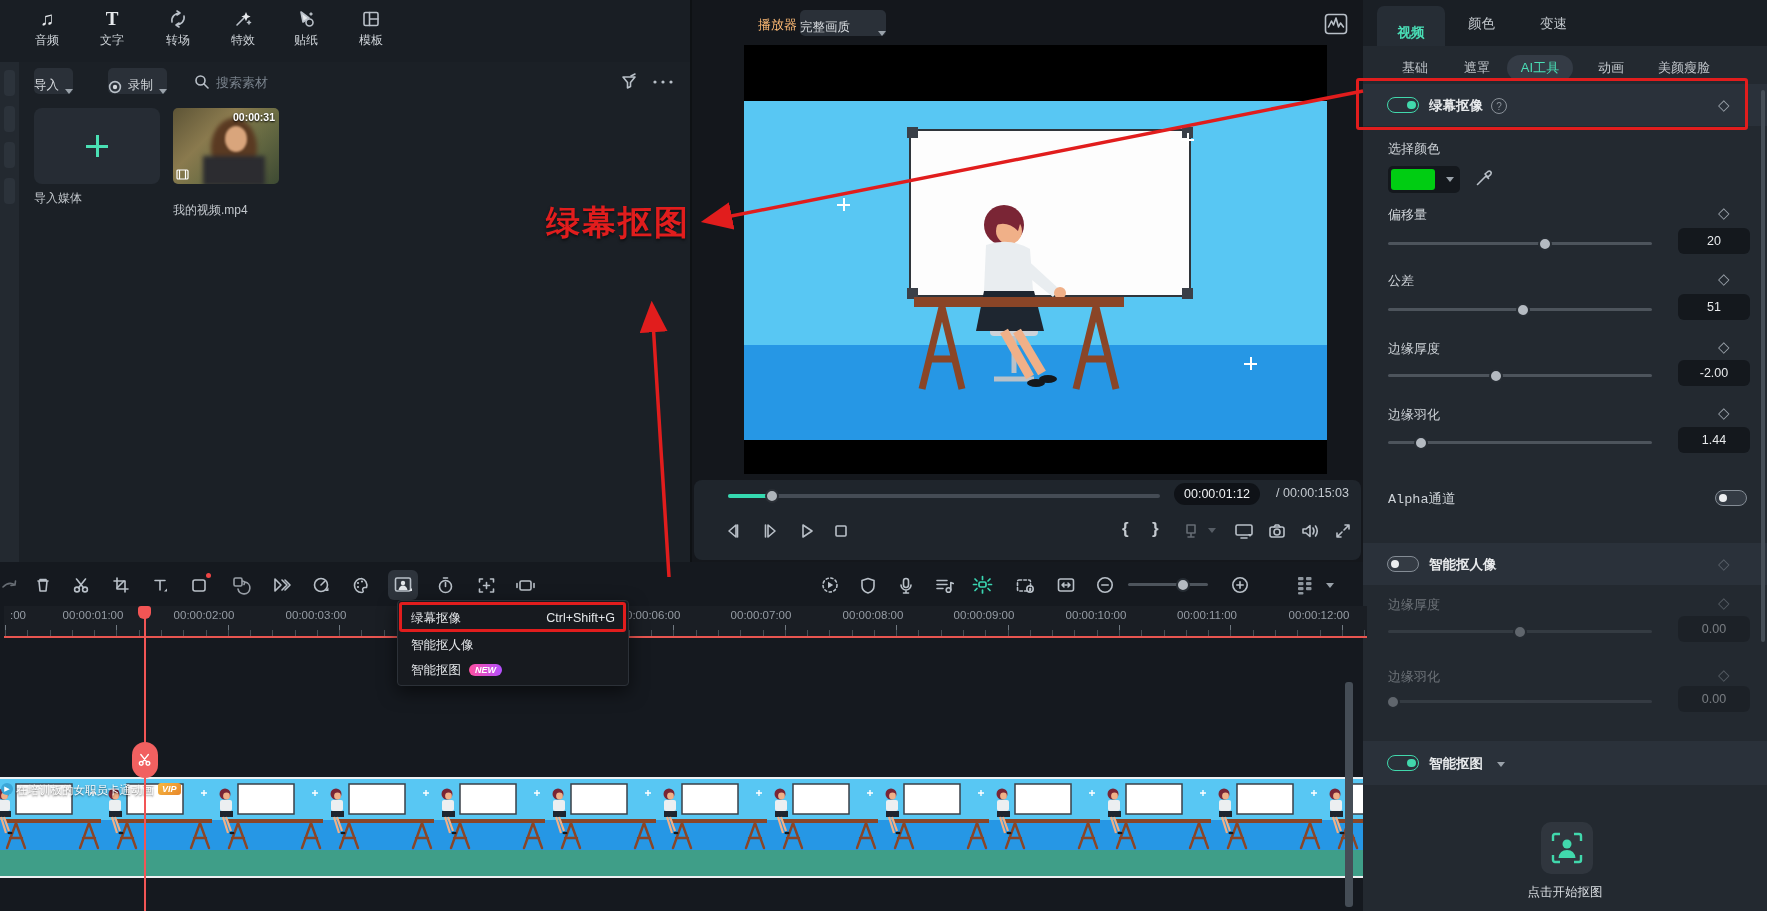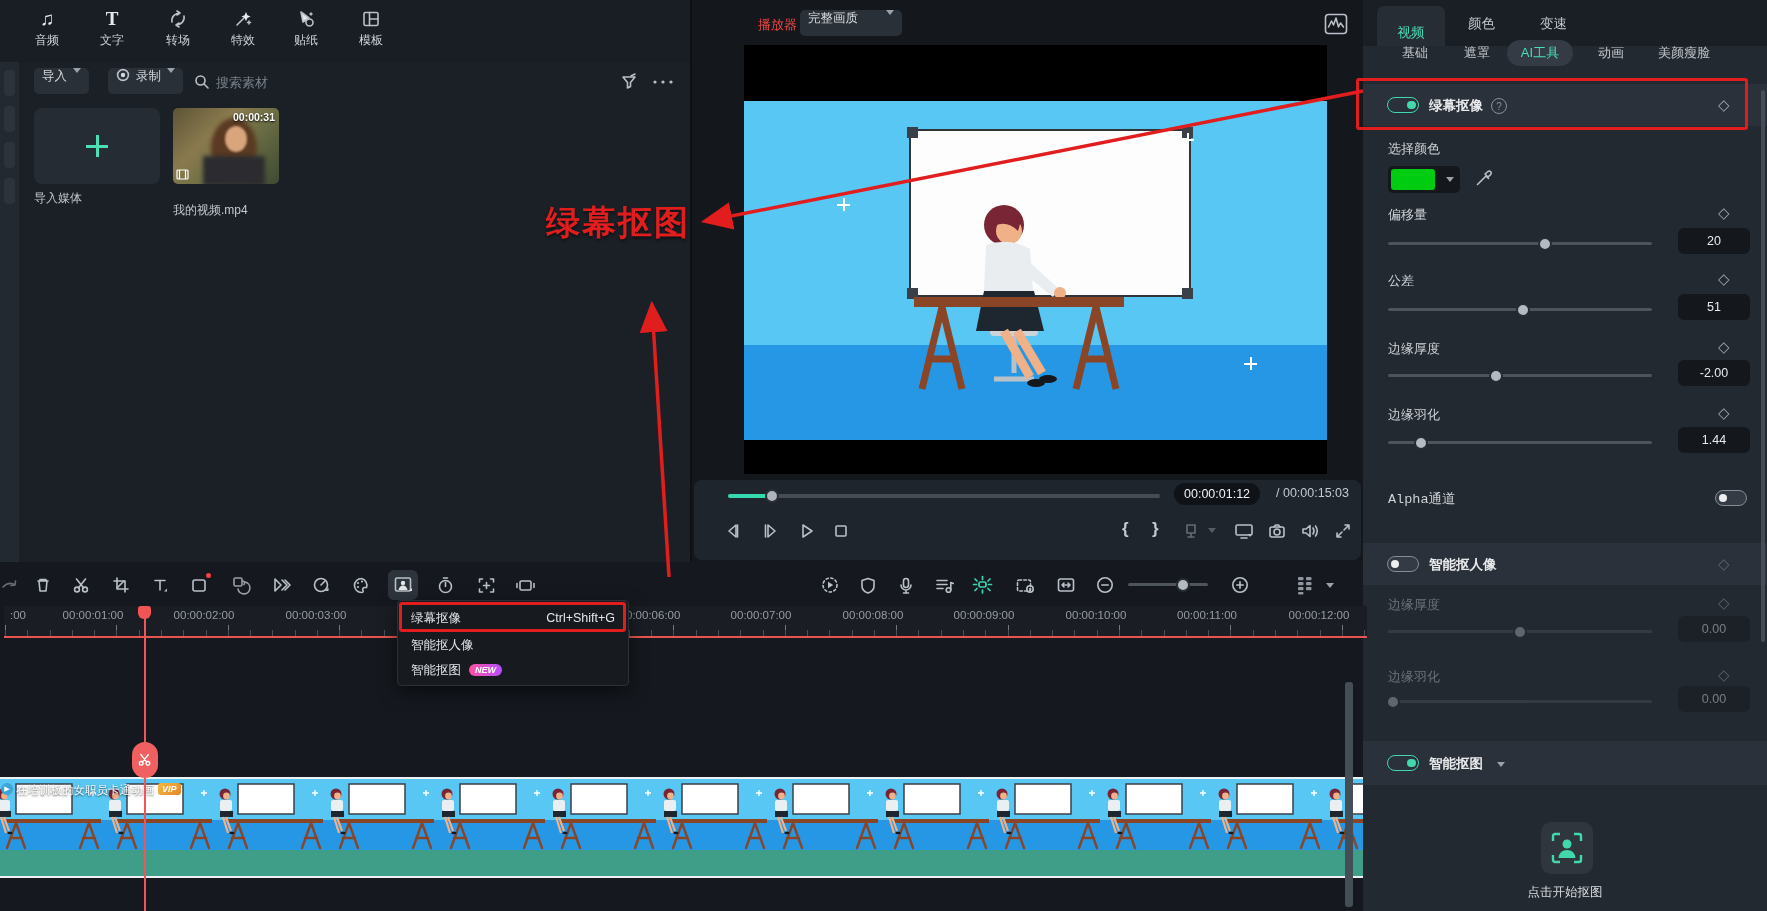--- a/index.html
+++ b/index.html
@@ -12,42 +12,42 @@
   
   .topbar{left:0;top:0;width:690px;height:62px;background:#191e24;}
   .tool{position:absolute;top:6px;width:58px;text-align:center;cursor:pointer;}
   .tool .tglyph{height:26px;display:flex;align-items:center;justify-content:center;font-size:19px;color:#e6e9ec;}
   .tool .tlabel{font-size:12px;color:#cfd4d9;}
 
   
   .mediapanel{left:0;top:62px;width:690px;height:500px;background:#1b2026;}
   .mrail{left:0;top:0;width:19px;height:500px;background:#232930;}
   .mrail .blk{position:absolute;left:4px;width:11px;height:26px;border-radius:4px;background:#2c333b;}
-  .pill{position:absolute;height:26px;background:#2a3038;border-radius:5px;display:flex;align-items:flex-start;
-        padding:0 8px;font-size:12.5px;color:#d5d9dd;gap:6px;cursor:pointer;}
+  .pill{position:absolute;height:26px;background:#2a3038;border-radius:5px;display:flex;align-items:flex-end;
+        padding:0 0;font-size:12.5px;color:#d5d9dd;gap:6px;cursor:pointer;}
   .caret{width:0;height:0;border-left:4px solid transparent;border-right:4px solid transparent;border-top:5px solid #9aa2aa;}
   .searchtxt{font-size:13px;color:#79828c;}
   .card{left:34px;top:46px;width:126px;height:76px;background:#262c34;border-radius:8px;display:flex;
         align-items:center;justify-content:center;cursor:pointer;}
   .plus{position:relative;width:22px;height:22px;}
   .plus::before,.plus::after{content:"";position:absolute;background:#4ae0b4;}
   .plus::before{left:10px;top:0;width:2.5px;height:22px;}
   .plus::after{left:0;top:10px;width:22px;height:2.5px;}
   .cardlabel{left:34px;top:128px;width:126px;font-size:12px;color:#c3c8cd;}
   .thumb{left:173px;top:46px;width:106px;height:76px;border-radius:5px;overflow:hidden;cursor:pointer;
          background:linear-gradient(135deg,#5d5436 0%,#8a7a4e 35%,#6b6d44 60%,#3d4a33 100%);}
   .thumb .hair{position:absolute;left:38px;top:10px;width:46px;height:60px;border-radius:50%;background:#5a3a22;filter:blur(2px);}
   .thumb .face{position:absolute;left:52px;top:18px;width:22px;height:26px;border-radius:50%;background:#d9a57c;filter:blur(1px);}
   .thumb .coat{position:absolute;left:30px;top:48px;width:62px;height:30px;background:#2c2c30;filter:blur(2px);}
   .dur{position:absolute;right:4px;top:3px;font-size:10.5px;font-weight:bold;color:#fff;text-shadow:0 1px 2px #000;}
   .thumbname{left:173px;top:128px;font-size:12px;color:#c3c8cd;margin-top:12px;}
 
   
   .playerpanel{left:692px;top:0;width:671px;height:562px;background:#14171c;}
-  .ptoptext{font-size:13px;color:#ef4444;}
+  .ptoptext{font-size:13px;color:#fdba74;}
   .videoarea{left:52px;top:45px;width:583px;height:429px;background:#000;}
   .scene{position:absolute;left:0;top:56px;width:583px;height:339px;background:#58c7f3;overflow:hidden;}
   .water{position:absolute;left:0;bottom:0;width:583px;height:95px;background:#2697e5;}
   .wb{position:absolute;left:165px;top:28px;width:278px;height:164px;background:#fdfdfd;border:2px solid #30353b;}
   .wbc{position:absolute;width:11px;height:11px;background:#3a4048;}
   .spark{position:absolute;width:13px;height:13px;}
   .spark::before,.spark::after{content:"";position:absolute;background:#fff;}
   .spark::before{left:5.5px;top:0;width:2px;height:13px;}
   .spark::after{left:0;top:5.5px;width:13px;height:2px;}
   .ctrlbar{left:2px;top:480px;width:667px;height:80px;background:#1f252c;border-radius:8px;}
@@ -59,23 +59,23 @@
   .tctotal{position:absolute;left:582px;top:6px;font-size:12.5px;color:#c4cad0;}
   .pcic{position:absolute;top:42px;cursor:pointer;}
   .brace{font-size:17px;color:#c4cad0;font-weight:bold;}
 
   
   .rpanel{left:1363px;top:0;width:404px;height:911px;background:#232930;}
   .rhead{position:absolute;left:0;top:0;width:404px;height:46px;background:#1a1f25;}
   .rtabbox{position:absolute;left:14px;top:6px;width:68px;height:40px;background:#262d35;border-radius:7px 7px 0 0;
            display:flex;align-items:center;justify-content:center;}
   .rtab{font-size:13.5px;cursor:pointer;}
-  .rtab.on{color:#4adeb6;font-weight:normal;margin-top:13px;}
+  .rtab.on{color:#4adeb6;font-weight:bold;margin-top:13px;}
   .rtab.off{color:#c3c8cd;}
-  .subtab{position:absolute;top:40px;height:26px;display:flex;align-items:center;justify-content:center;
+  .subtab{position:absolute;top:55px;height:26px;display:flex;align-items:center;justify-content:center;
           font-size:13px;color:#c3c8cd;cursor:pointer;}
   .subtab.on{background:#343b45;border-radius:13px;color:#4adeb6;text-align:center;}
   .rrow{position:absolute;left:0;width:404px;background:#2a313a;}
   .tgl{position:absolute;width:32px;height:16px;border-radius:9px;box-sizing:border-box;cursor:pointer;}
   .tgl.on{border:1.5px solid #41d8ac;}
   .tgl.on::after{content:"";position:absolute;right:2.5px;top:2.5px;width:8.5px;height:8.5px;border-radius:50%;background:#41d8ac;}
   .tgl.off{background:#343b44;border:1.5px solid #848c95;}
   .tgl.off::after{content:"";position:absolute;left:2.5px;top:2.5px;width:8.5px;height:8.5px;border-radius:50%;background:#eceef0;}
   .rowlabel{position:absolute;font-size:13.5px;font-weight:bold;color:#e8eaec;}
   .help{position:absolute;width:14px;height:14px;border:1.2px solid #8a9199;border-radius:50%;color:#8a9199;

